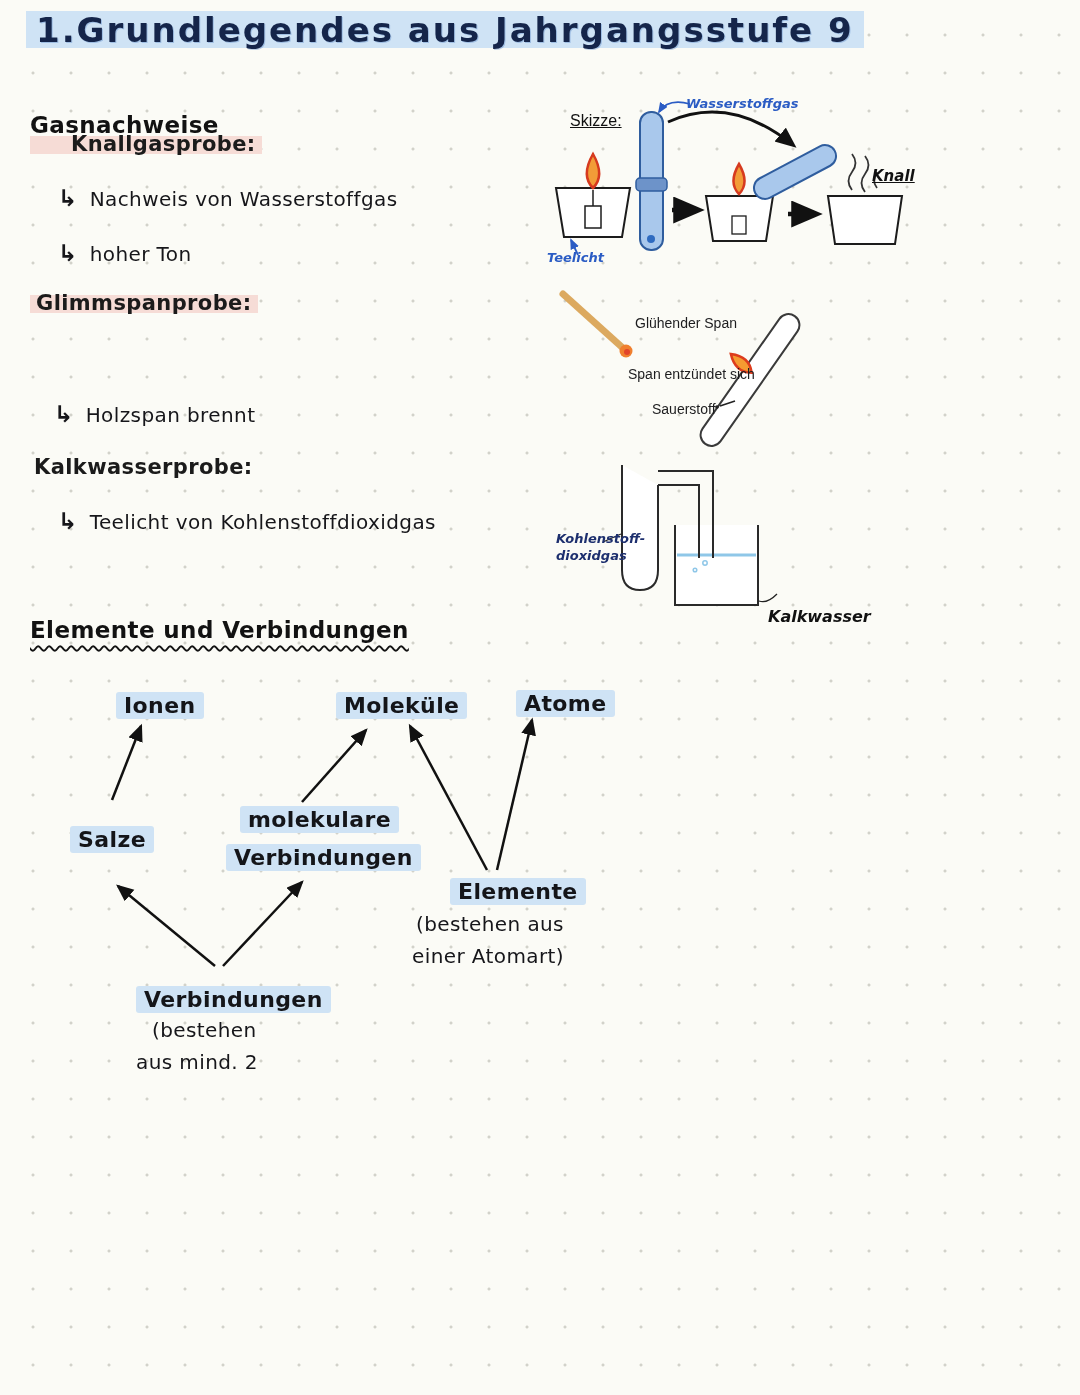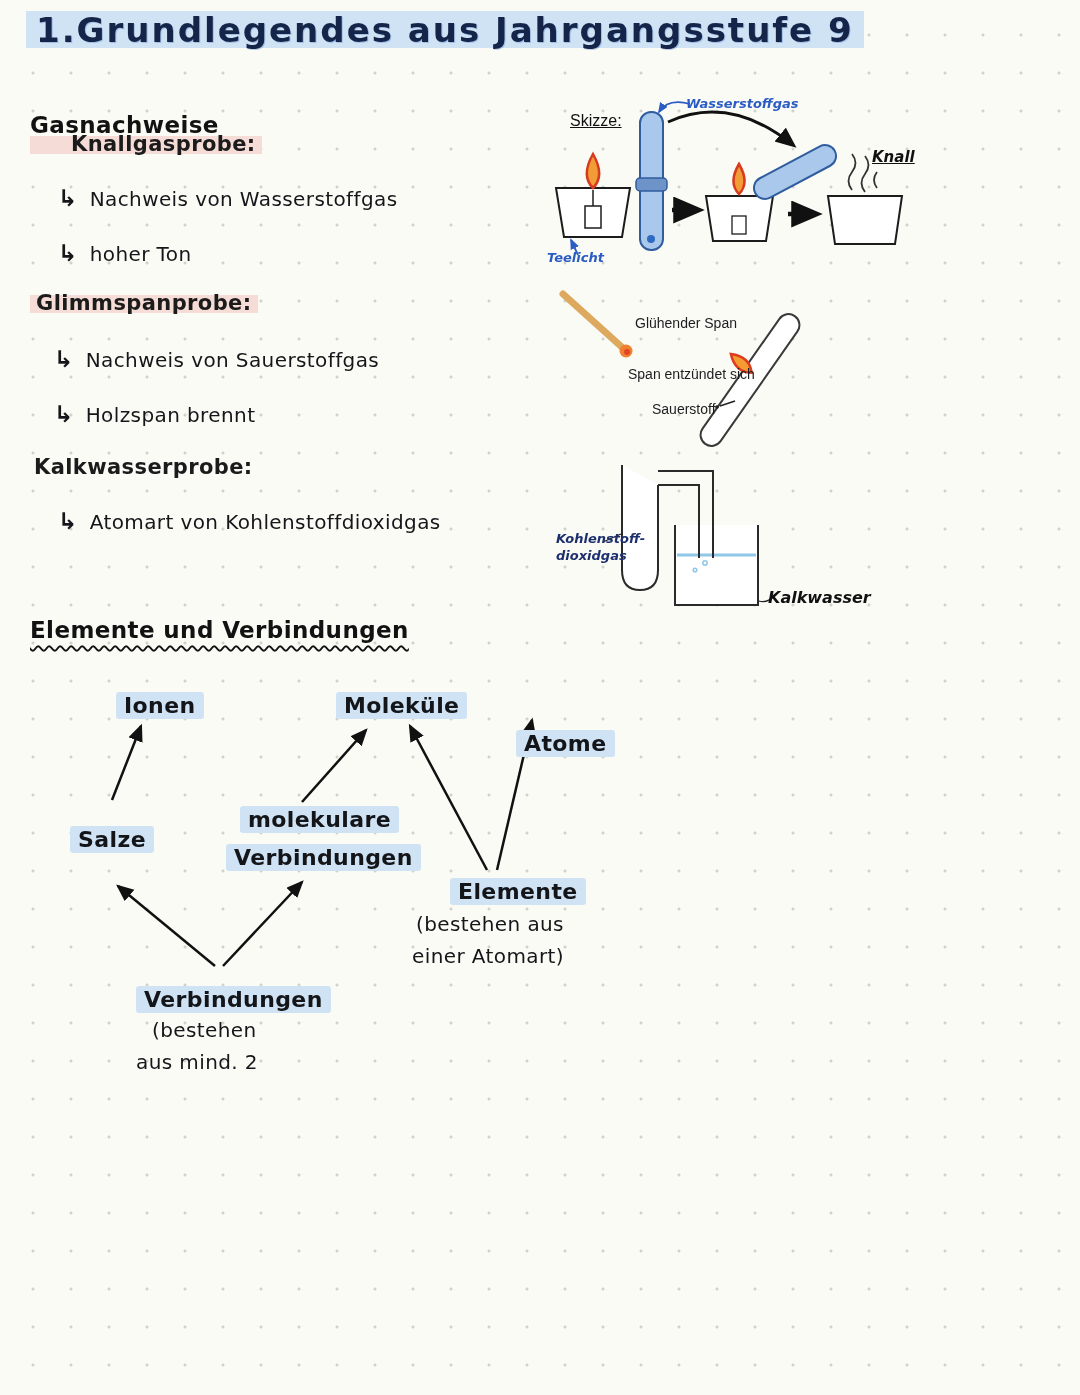--- a/index.html
+++ b/index.html
@@ -42,21 +42,21 @@
   .node {
     font-size:22px; font-weight:600; color:#141519;
     background: var(--highlight-blue,#cfe4f6);
     padding:1px 8px; border-radius:3px; white-space:nowrap;
   }
   .note { font-size:20px; font-weight:500; color:#16161a; white-space:nowrap; }
   .sketch-label { font-family:"Liberation Sans", sans-serif; font-size:14px; color:#1d1d1f; white-space:nowrap; }
   .skizze-title { font-family:"Liberation Sans", sans-serif; font-size:16px; color:#111; text-decoration:underline; font-weight:500; }
   .bluehw { color: var(--ink-blue,#2b5cc4); font-size:13px; font-style:italic; font-weight:700; white-space:nowrap; }
   .navyhw { color:#1d2f6e; font-size:13px; font-style:italic; font-weight:600; white-space:nowrap; }
-  .blackhw { color:#111; font-size:16px; font-style:italic; font-weight:600; white-space:nowrap; }
+  .blackhw { color:#111; font-size:16px; font-style:italic; font-weight:600; white-space:nowrap;margin-top:19px; }
   .knall { text-decoration:underline; font-size:15px; }
 </style>
 </head>
 <body>
 
 <div class="page">
 
   <div class="abs title hw">1.Grundlegendes aus Jahrgangsstufe 9</div>
 
   <div class="abs h2 hw" style="left:30px; top:76px;margin-top:36px;">Gasnachweise</div>
@@ -65,31 +65,28 @@
 
   <div class="abs point hw" style="left:58px; top:185px;">
     <span class="arrow">↳</span><span>Nachweis von Wasserstoffgas</span>
   </div>
   <div class="abs point hw" style="left:58px; top:240px;">
     <span class="arrow">↳</span><span>hoher Ton</span>
   </div>
 
   <div class="abs subhead pink hw" style="left:30px; top:290px;">Glimmspanprobe:</div>
 
-  <div class="abs point hw" style="left:54px; top:346px;">
-    <span class="arrow">↳</span><span>Nachweis von Sauerstoffgas</span>
-  </div>
   <div class="abs point hw" style="left:54px; top:401px;">
     <span class="arrow">↳</span><span>Holzspan brennt</span>
   </div>
 
   <div class="abs subhead hw" style="left:34px; top:455px;">Kalkwasserprobe:</div>
 
   <div class="abs point hw" style="left:58px; top:508px;">
-    <span class="arrow">↳</span><span>Atomart von Kohlenstoffdioxidgas</span>
+    <span class="arrow">↳</span><span>Teelicht von Kohlenstoffdioxidgas</span>
   </div>
 
   <div class="abs skizze-title" style="left:570px; top:112px;">Skizze:</div>
 
   <svg class="abs" style="left:540px; top:90px;" width="380" height="187" viewBox="0 0 380 187">
     <defs>
       <marker id="mB" markerWidth="9" markerHeight="9" refX="5.5" refY="3" orient="auto">
           <path d="M0,0 L7,3 L0,6 Z" fill="#111"></path>
         </marker>
       <marker id="mBlue" markerWidth="8" markerHeight="8" refX="5" refY="2.5" orient="auto">
@@ -184,21 +181,21 @@
     <line x1="72" y1="120" x2="101" y2="46" stroke="#111" stroke-width="2.5" marker-end="url(#mC)"></line>
     <line x1="262" y1="122" x2="326" y2="50" stroke="#111" stroke-width="2.5" marker-end="url(#mC)"></line>
     <line x1="447" y1="190" x2="370" y2="46" stroke="#111" stroke-width="2.5" marker-end="url(#mC)"></line>
     <line x1="457" y1="190" x2="492" y2="40" stroke="#111" stroke-width="2.5" marker-end="url(#mC)"></line>
     <line x1="175" y1="286" x2="78" y2="206" stroke="#111" stroke-width="2.5" marker-end="url(#mC)"></line>
     <line x1="183" y1="286" x2="262" y2="202" stroke="#111" stroke-width="2.5" marker-end="url(#mC)"></line>
   </svg>
 
   <div class="abs node hw" style="left:116px; top:692px;">Ionen</div>
   <div class="abs node hw" style="left:336px; top:692px;">Moleküle</div>
-  <div class="abs node hw" style="left:516px; top:690px;margin-top:40px;">Atome</div>
+  <div class="abs node hw" style="left:516px; top:690px;">Atome</div>
   <div class="abs node hw" style="left:70px; top:826px;">Salze</div>
   <div class="abs node hw" style="left:240px; top:806px;">molekulare</div>
   <div class="abs node hw" style="left:226px; top:844px;">Verbindungen</div>
   <div class="abs node hw" style="left:450px; top:878px;">Elemente</div>
   <div class="abs note hw" style="left:416px; top:912px;">(bestehen aus</div>
   <div class="abs note hw" style="left:412px; top:944px;">einer Atomart)</div>
   <div class="abs node hw" style="left:136px; top:986px;">Verbindungen</div>
   <div class="abs note hw" style="left:152px; top:1018px;">(bestehen</div>
   <div class="abs note hw" style="left:136px; top:1050px;">aus mind. 2</div>
 

